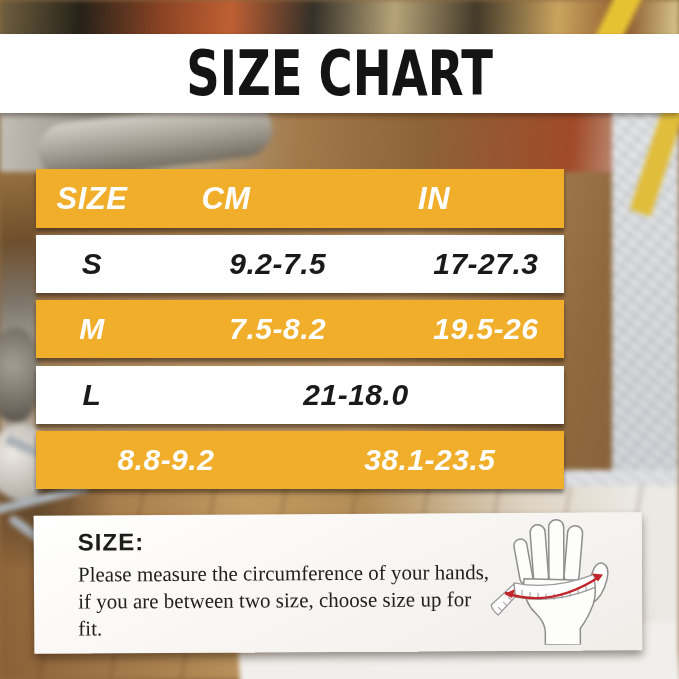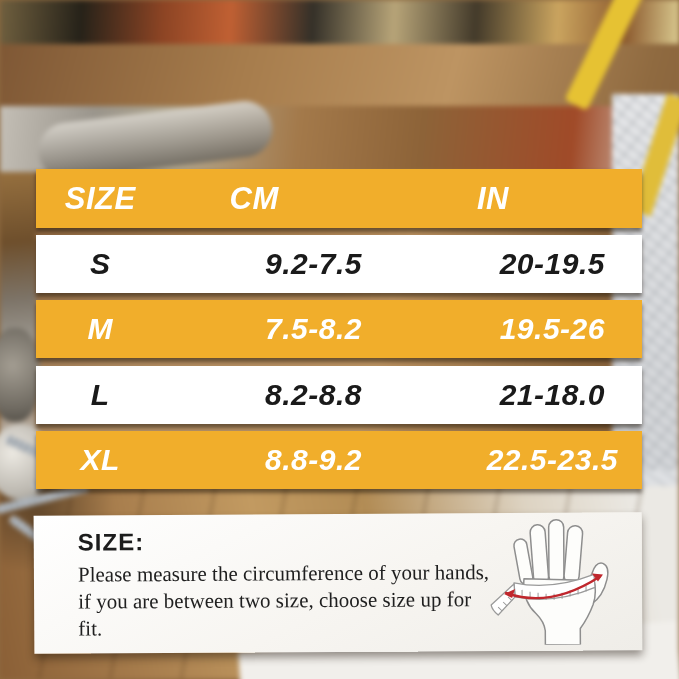--- a/index.html
+++ b/index.html
@@ -48,21 +48,21 @@
   .s4{left:30px;top:468px;width:60px;transform:rotate(-30deg);}
 
   
   .banner{position:absolute;left:0;top:34px;width:679px;height:79px;background:#ffffff;
     box-shadow:0 3px 5px rgba(30,20,10,.4);display:flex;align-items:center;justify-content:center;}
   .title{font-family:"DejaVu Sans","Liberation Sans",sans-serif;font-weight:800;
     font-size:62px;line-height:79px;color:#141414;transform:scaleX(.75);
     letter-spacing:0px;white-space:nowrap;}
 
   
-  .size-table{position:absolute;left:36px;top:169px;width:606px;}
+  .size-table{position:absolute;left:36px;top:169px;width:528px;}
   .t-row{display:flex;height:58px;box-shadow:0 4px 4px rgba(25,15,5,.5);
     font-style:italic;font-weight:bold;font-size:30px;line-height:58px;letter-spacing:.5px;}
   .t-header{height:59px;line-height:59px;background:#F1AE2B;color:#ffffff;margin-bottom:7px;font-size:31px;}
   .t-white{background:#ffffff;color:#1a1a1a;margin-bottom:7px;}
   .t-yellow{background:#F1AE2B;color:#ffffff;margin-bottom:8px;}
   .c{text-align:center;}
   .c1{width:21.2%;}
   .c2{width:49.2%;}
   .c3{flex:1;}
 
@@ -95,46 +95,47 @@
     <div class="bg-paper"></div>
     <div class="bg-dirt"></div>
     <div class="bg-rope"></div>
     <div class="bg-string"></div>
     <div class="screw s1"></div>
     <div class="screw s2"></div>
     <div class="screw s3"></div>
     <div class="screw s4"></div>
   </div>
 
+  <div class="banner">
+    <div class="title">SIZE CHART</div>
+  </div>
 
   <div class="size-table">
     <div class="t-row t-header">
       <div class="c c1">SIZE</div>
       <div class="c c3">CM</div>
       <div class="c c2">IN</div>
     </div>
     <div class="t-row t-white">
       <div class="c c1">S</div>
       <div class="c c2">9.2-7.5</div>
-      <div class="c c3">20-19.5</div>
+      <div class="c c3">17-27.3</div>
     </div>
     <div class="t-row t-yellow">
       <div class="c c1">M</div>
       <div class="c c2">7.5-8.2</div>
       <div class="c c3">19.5-26</div>
     </div>
     <div class="t-row t-white">
       <div class="c c1">L</div>
-      <div class="c c2">8.2-8.8</div>
       <div class="c c3">21-18.0</div>
     </div>
     <div class="t-row t-yellow">
-      <div class="c c1">XL</div>
       <div class="c c2">8.8-9.2</div>
-      <div class="c c3">22.5-23.5</div>
+      <div class="c c3">38.1-23.5</div>
     </div>
   </div>
 
   <div class="tips">
     <div class="tips-heading">SIZE:</div>
     <div class="tips-body">Please measure the circumference of your hands, if you are between two size, choose size up for fit.</div>
     <svg class="hand" viewBox="0 0 146 128" aria-hidden="true">
       <g fill="#fdfdfb" stroke="#8e8e8e" stroke-width="1.5" stroke-linejoin="round">
         <rect x="27" y="22" width="13" height="46" rx="6.5" transform="rotate(-10 33 45)"></rect>
         <rect x="42" y="8" width="15" height="60" rx="7.5" transform="rotate(-4 49 38)"></rect>

